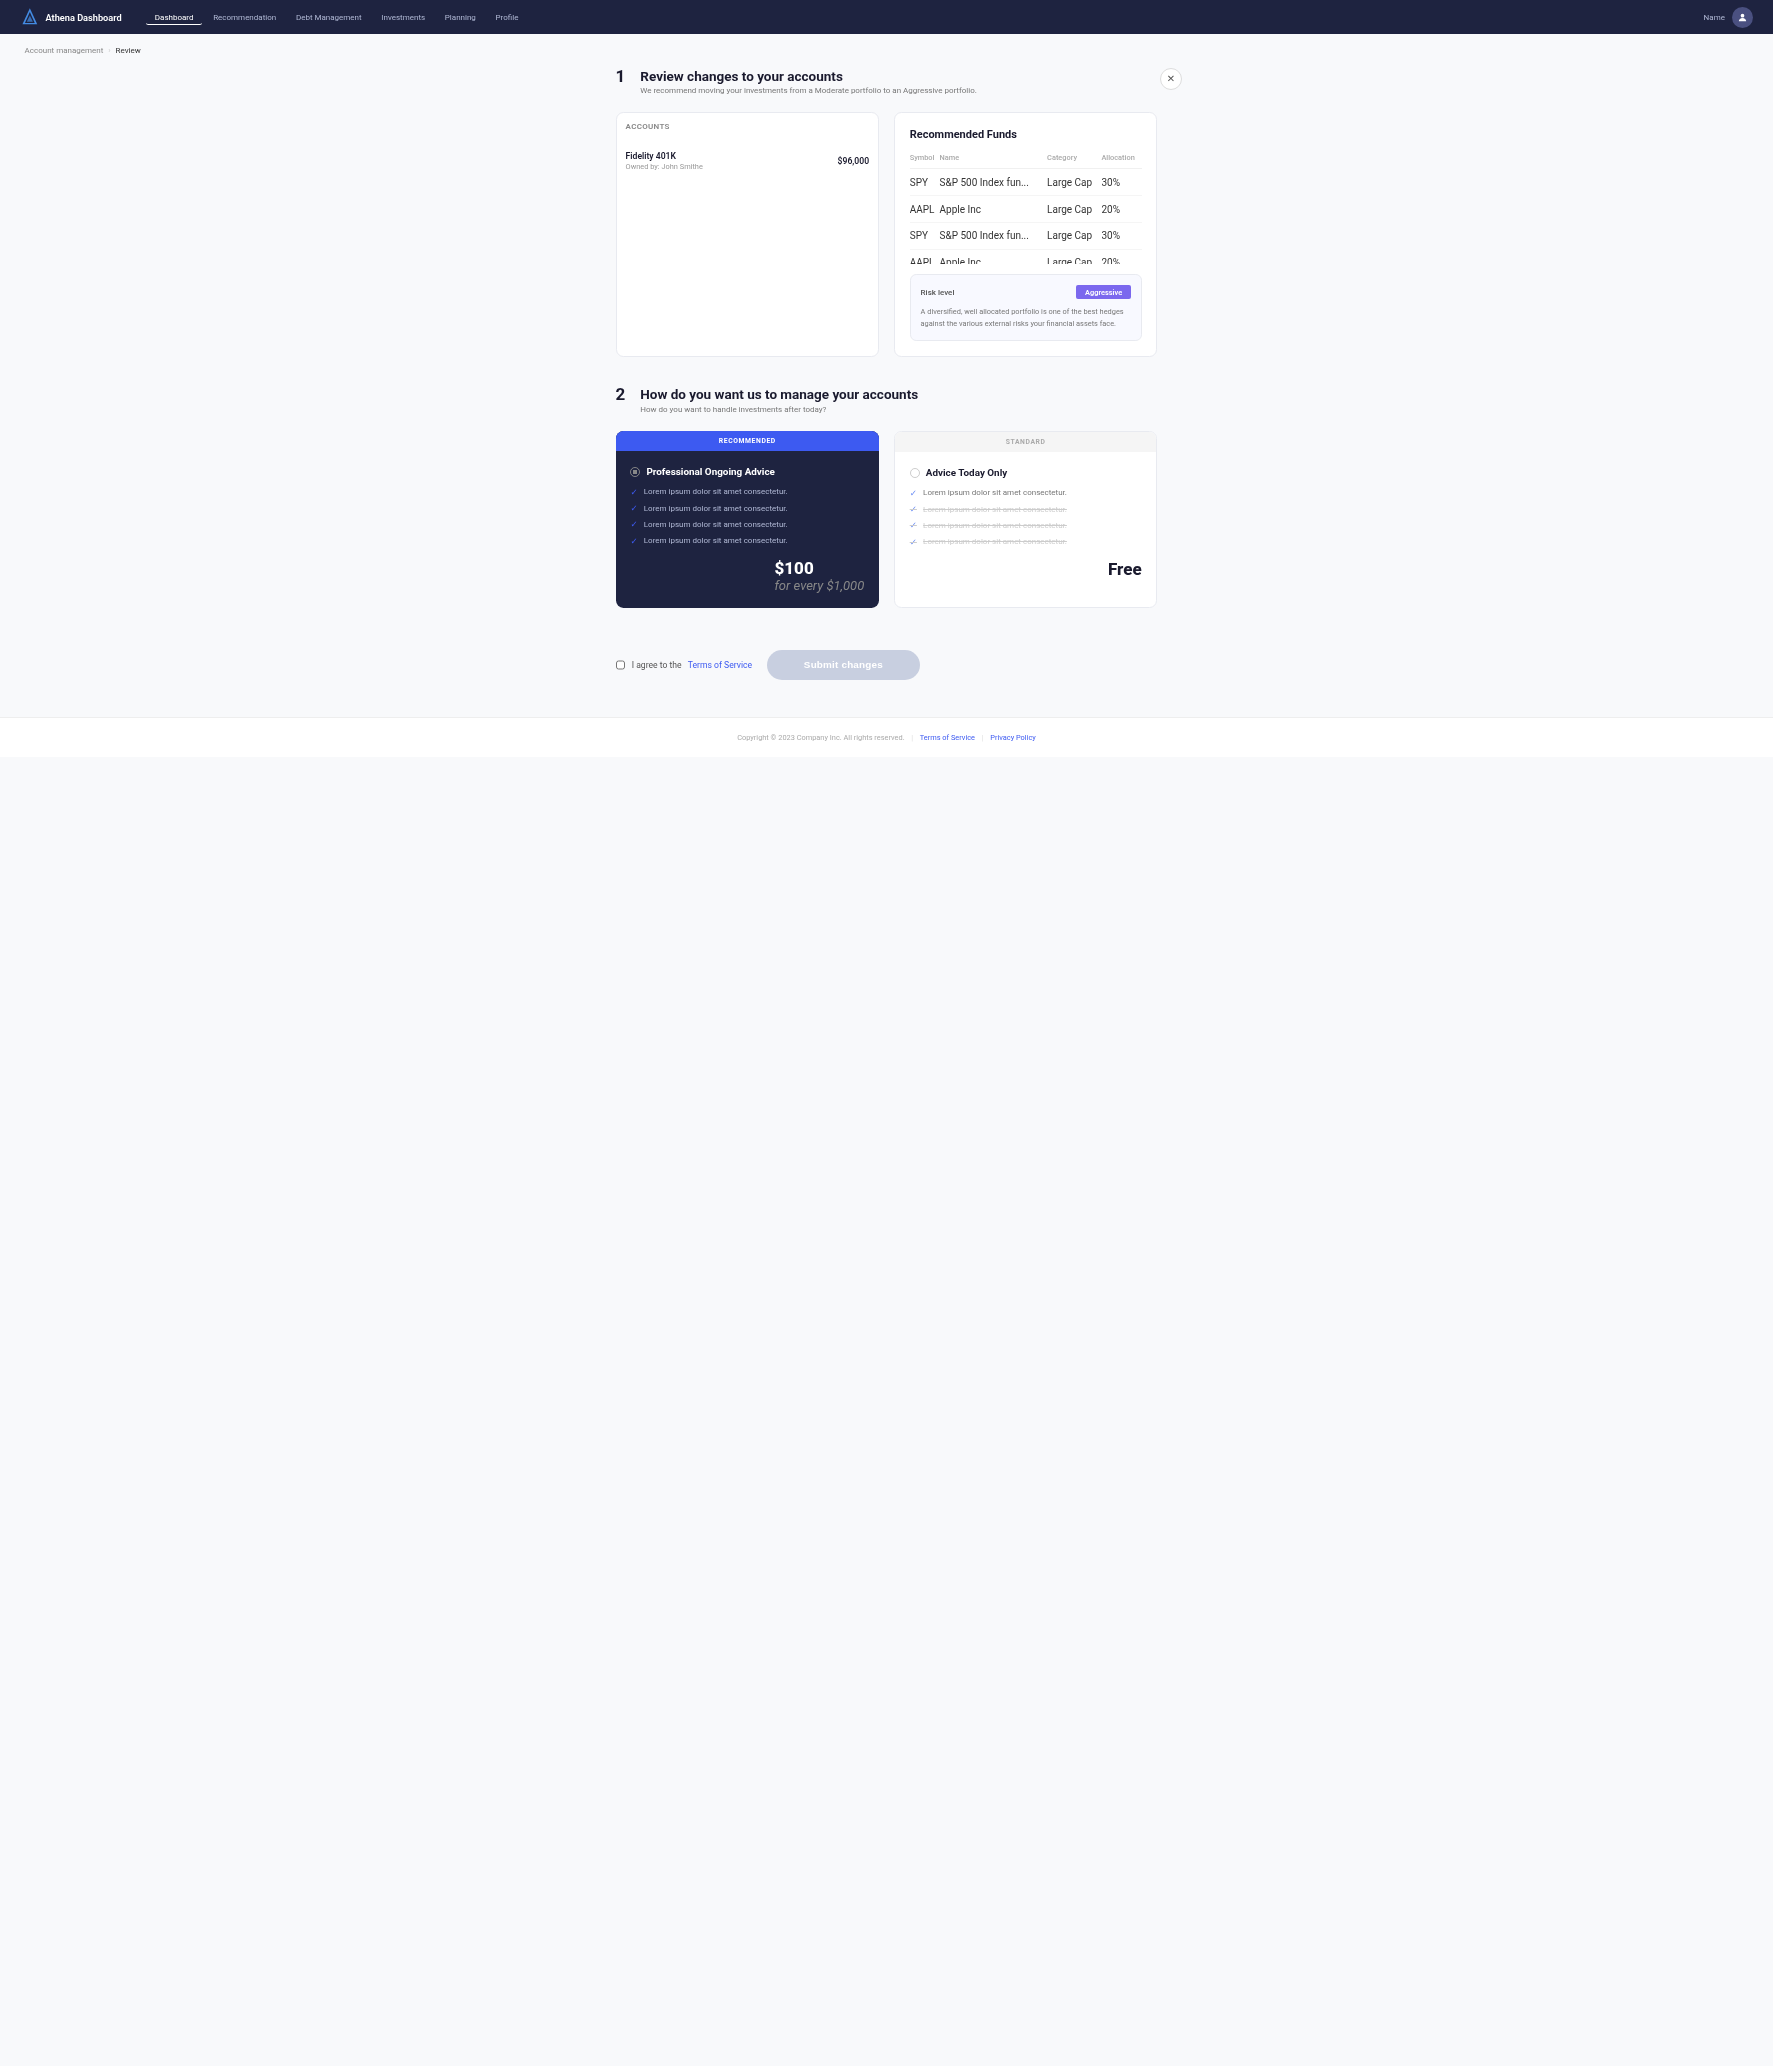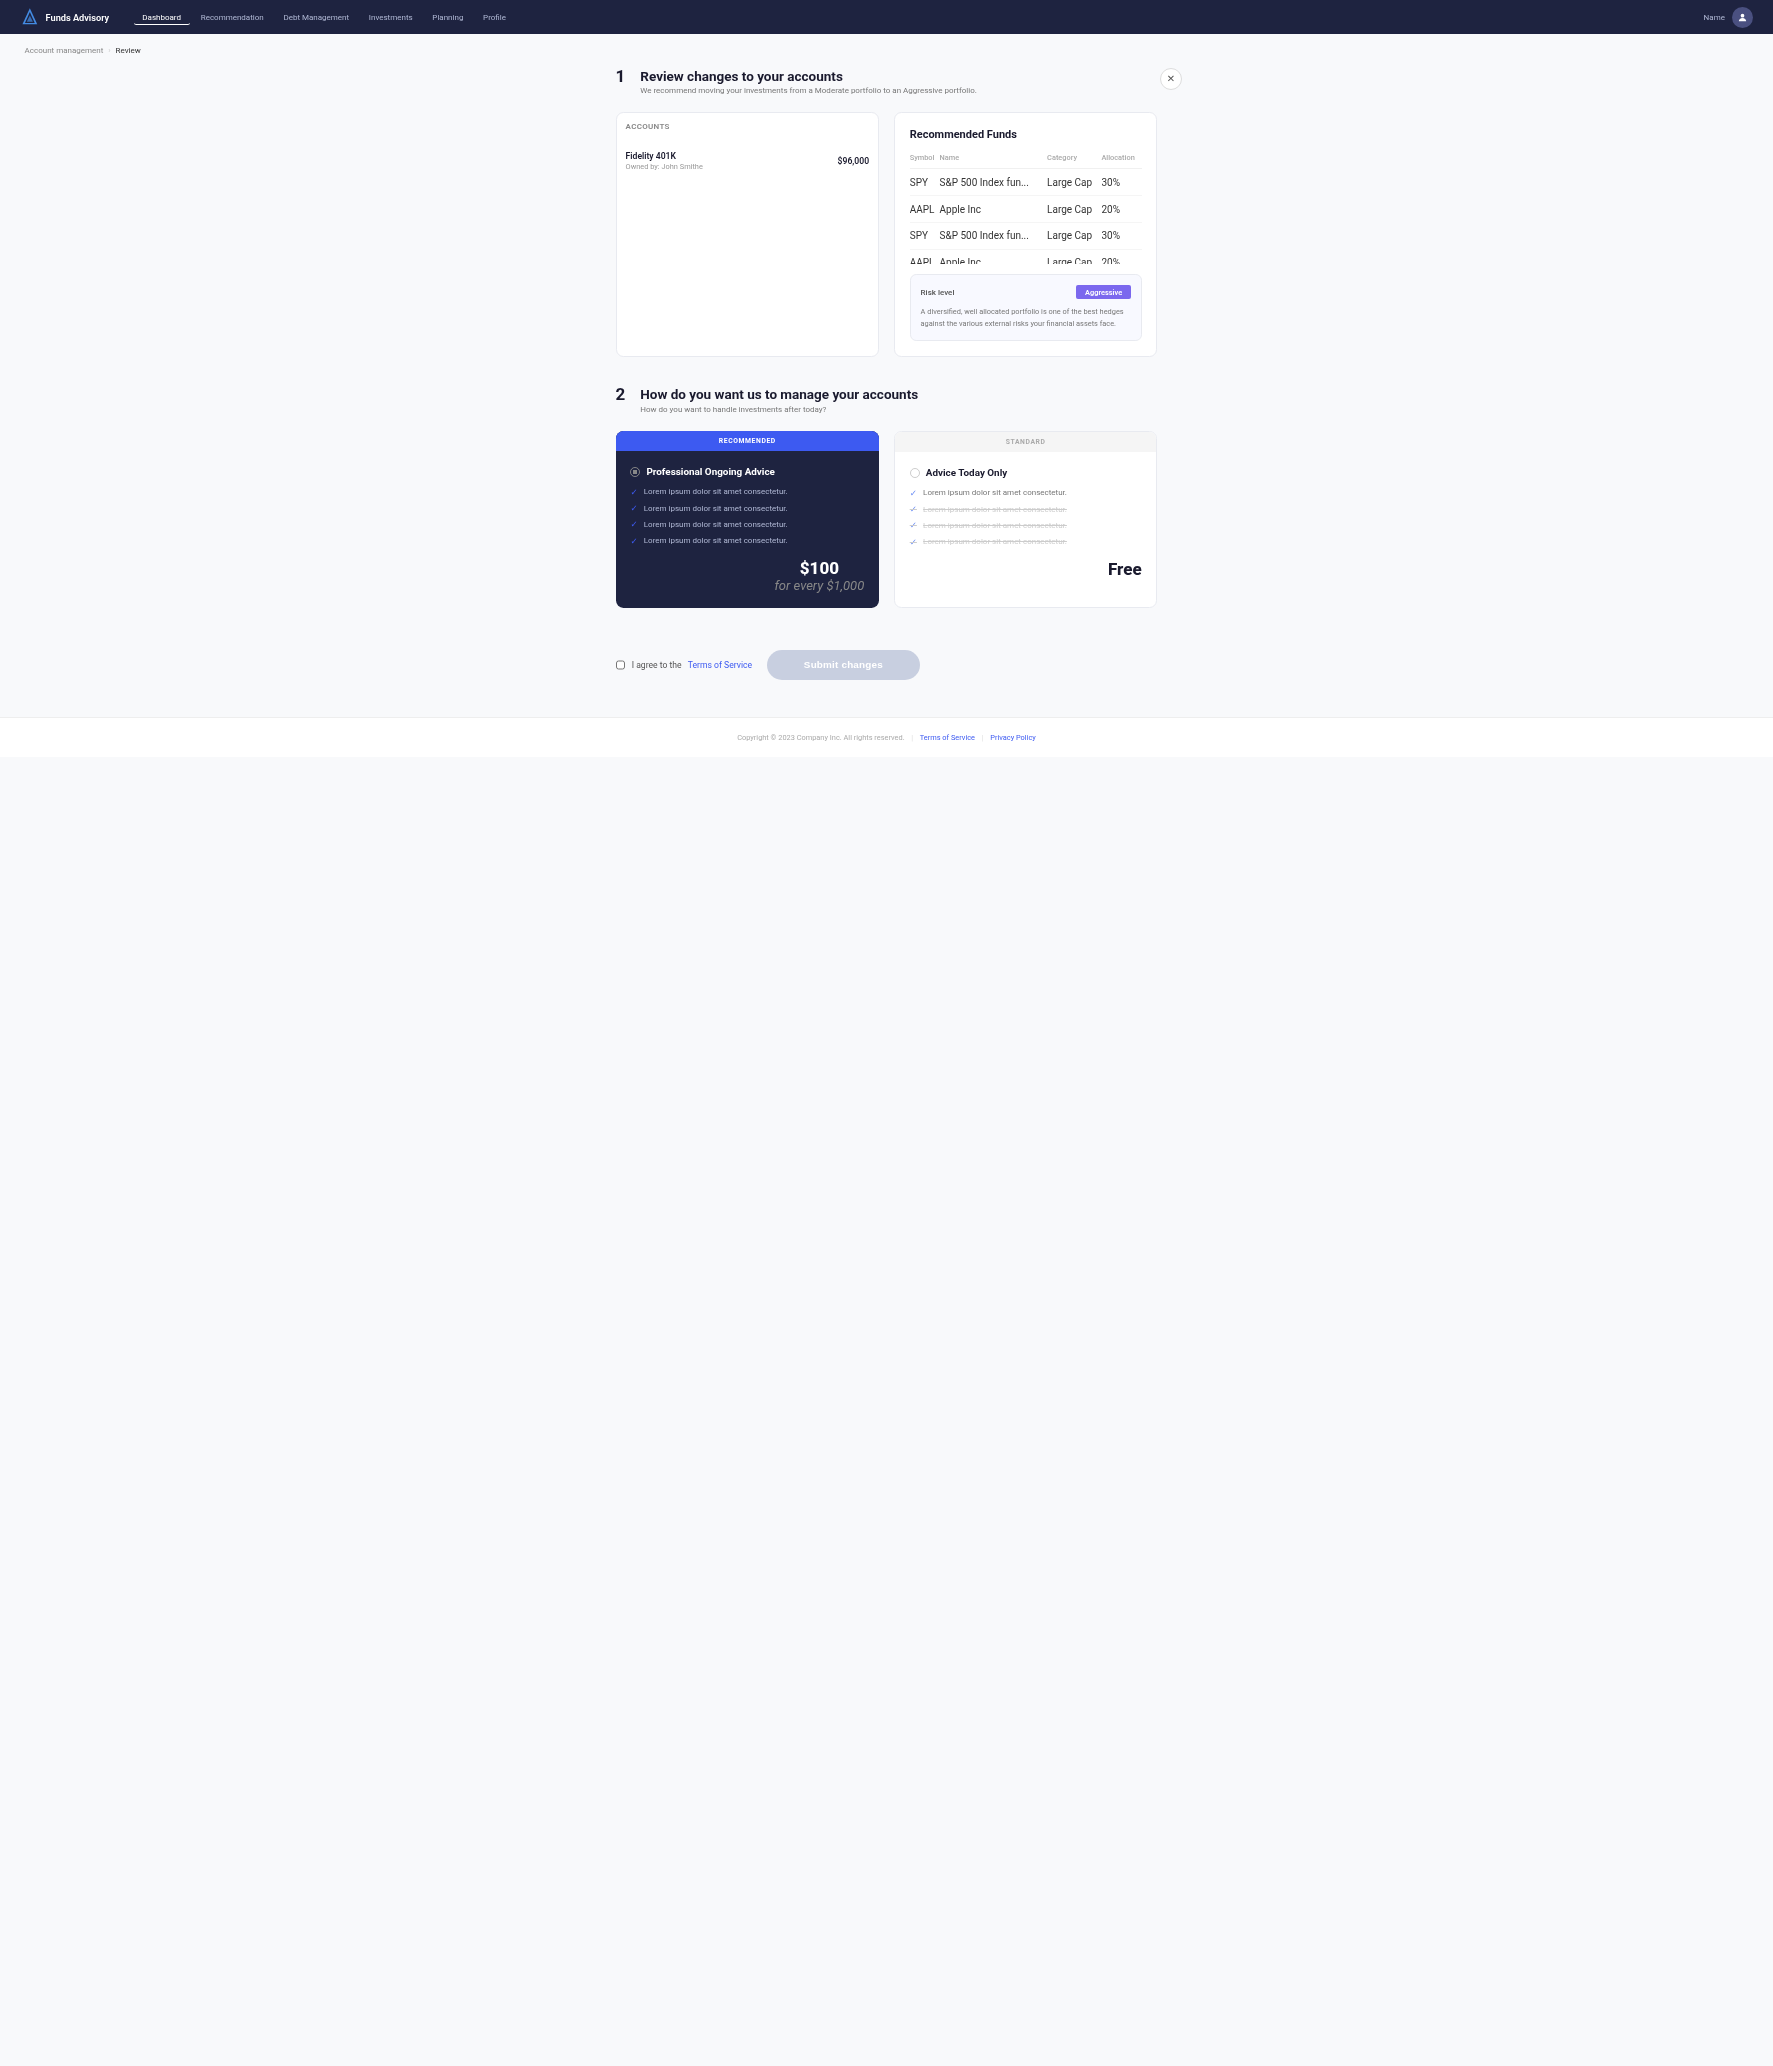--- a/index.html
+++ b/index.html
@@ -335,21 +335,21 @@
     .check-icon {
       color: #3d5af1;
       font-size: 8.6px;
       flex-shrink: 0;
     }
     .plan-price-row {
       display: flex;
       justify-content: flex-end;
     }
     .plan-price {
-      text-align: center;
+      text-align: left;
       margin-left: 6px;
     }
     .plan-price-amount {
       font-size: 17px;
       font-weight: 800;
       color: #fff;
     }
     .plan-price-desc {
       font-size: 13px;
       color: #888;
@@ -482,21 +482,21 @@
 </head>
 <body>
 
 <nav>
   <div class="nav-logo">
     <svg class="nav-logo-icon" viewBox="0 0 32 32" fill="none">
       <polygon points="16,2 28,28 4,28" fill="#4a9eff" opacity="0.85"></polygon>
       <polygon points="16,8 24,26 8,26" fill="#1e2340"></polygon>
       <polygon points="16,14 21,24 11,24" fill="#4a9eff" opacity="0.6"></polygon>
     </svg>
-    <span class="nav-logo-text">Funds Advisory</span>
+    <span class="nav-logo-text">Athena Dashboard</span>
   </div>
   <div class="nav-links">
     <a class="nav-link active">Dashboard</a>
     <a class="nav-link">Recommendation</a>
     <a class="nav-link">Debt Management</a>
     <a class="nav-link">Investments</a>
     <a class="nav-link">Planning</a>
     <a class="nav-link">Profile</a>
   </div>
   <div class="nav-right">

